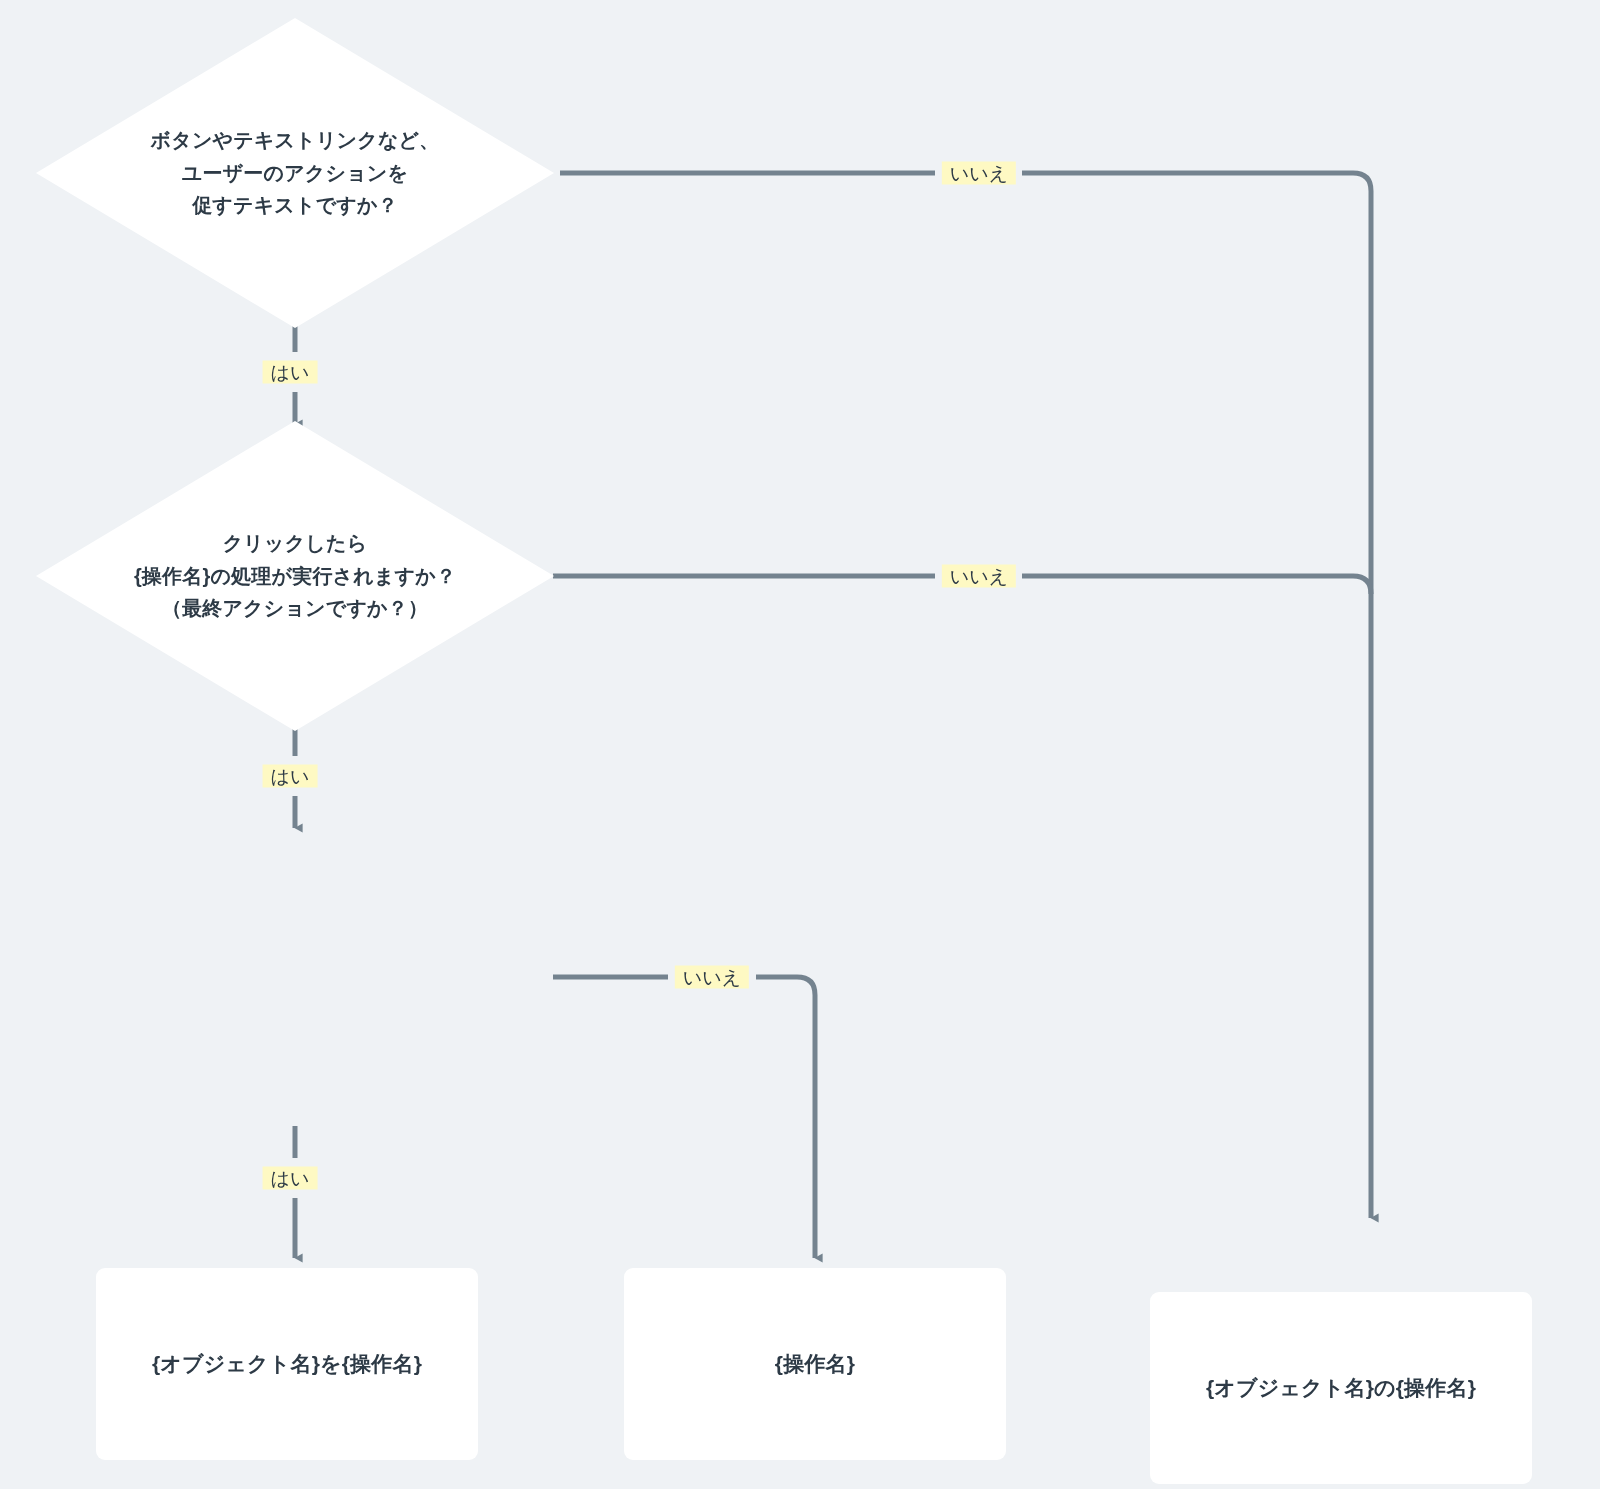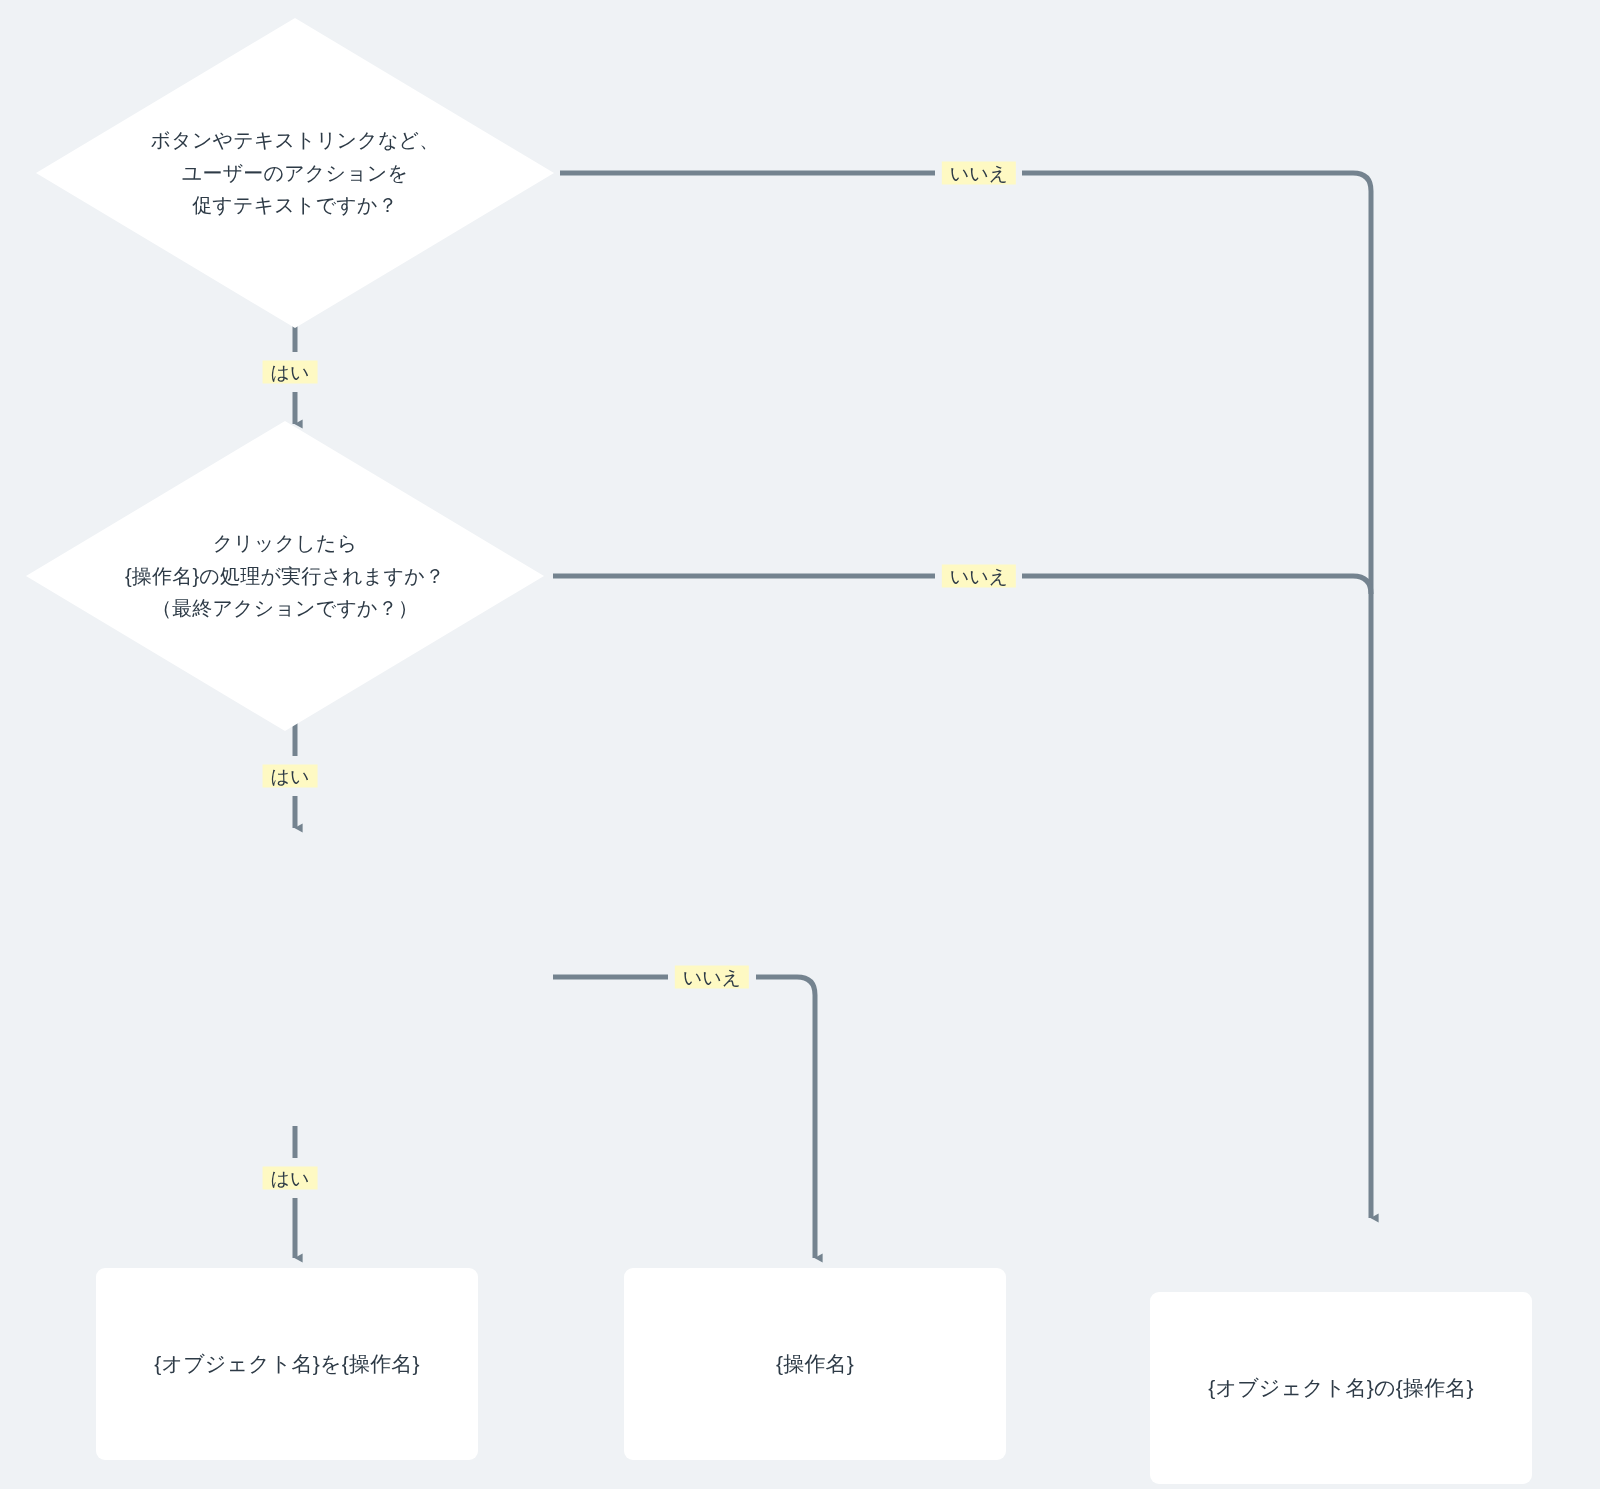--- a/index.html
+++ b/index.html
@@ -23,34 +23,35 @@
     display:flex;align-items:center;justify-content:center;
   }
   .diamond .dtext{
     text-align:center;
     color:#2d3a46;
     font-size:20px;
     line-height:1.62;
     letter-spacing:.2px;
     white-space:pre-line;
     pointer-events:none;
+    font-weight:bold;
   }
 
   
   .rbox{
     position:absolute;
     background:#ffffff;
     border-radius:9px;
     display:flex;align-items:center;justify-content:center;
   }
   .rbox .btext{
     text-align:center;
     color:#2d3a46;
     font-size:21px;
-    font-weight:normal;
+    font-weight:bold;
     letter-spacing:.2px;
   }
 
   
   .elabel{
     position:absolute;
     color:#2d3a46;
     font-size:19px;
     line-height:1;
     background:#fef9c3;
@@ -101,21 +102,21 @@
       <path d="M756,977 L797,977 Q815,977 815,995 L815,1258" stroke="#74838f" stroke-width="5" fill="none" marker-end="url(#ah)"></path>
     </g>
   </svg>
 
   <div class="diamond" style="left:36px;top:18px;width:518px;height:310px;">
     <div class="dtext">ボタンやテキストリンクなど、
 ユーザーのアクションを
 促すテキストですか？</div>
   </div>
 
-  <div class="diamond" style="left:26px;top:421px;width:518px;height:310px;">
+  <div class="diamond" style="left:36px;top:421px;width:518px;height:310px;">
     <div class="dtext">クリックしたら
 {操作名}の処理が実行されますか？
 （最終アクションですか？）</div>
   </div>
 
 
   <div class="elabel" style="left:979px;top:173px;">いいえ</div>
 
   <div class="elabel" style="left:290px;top:372px;">はい</div>
 

